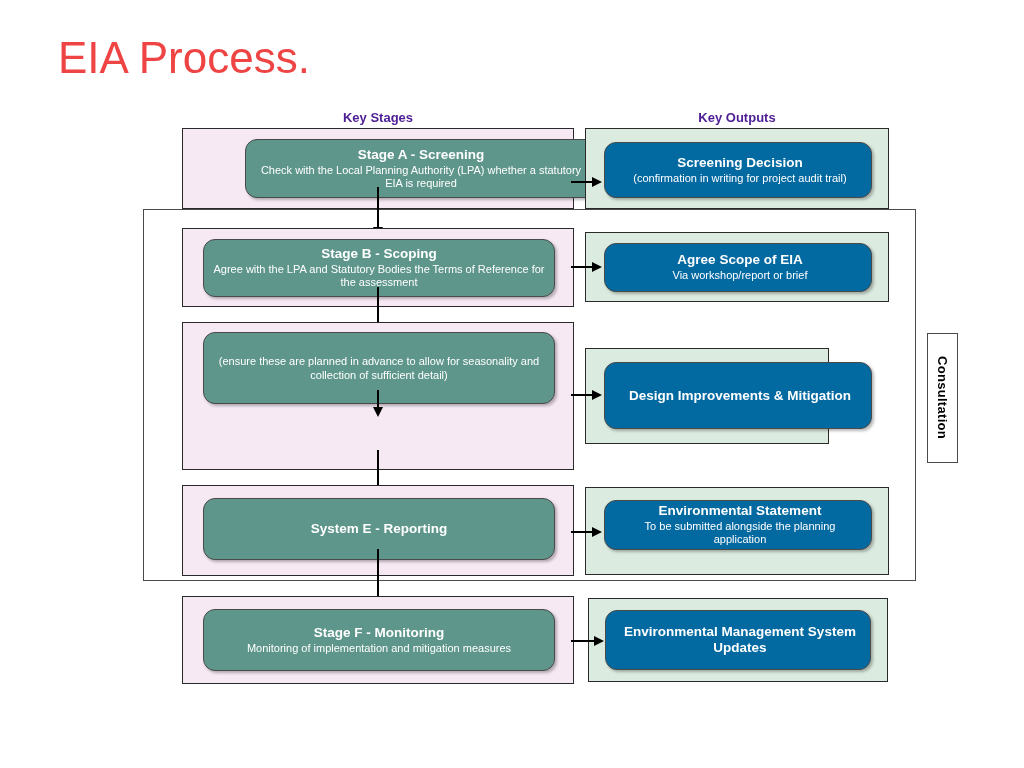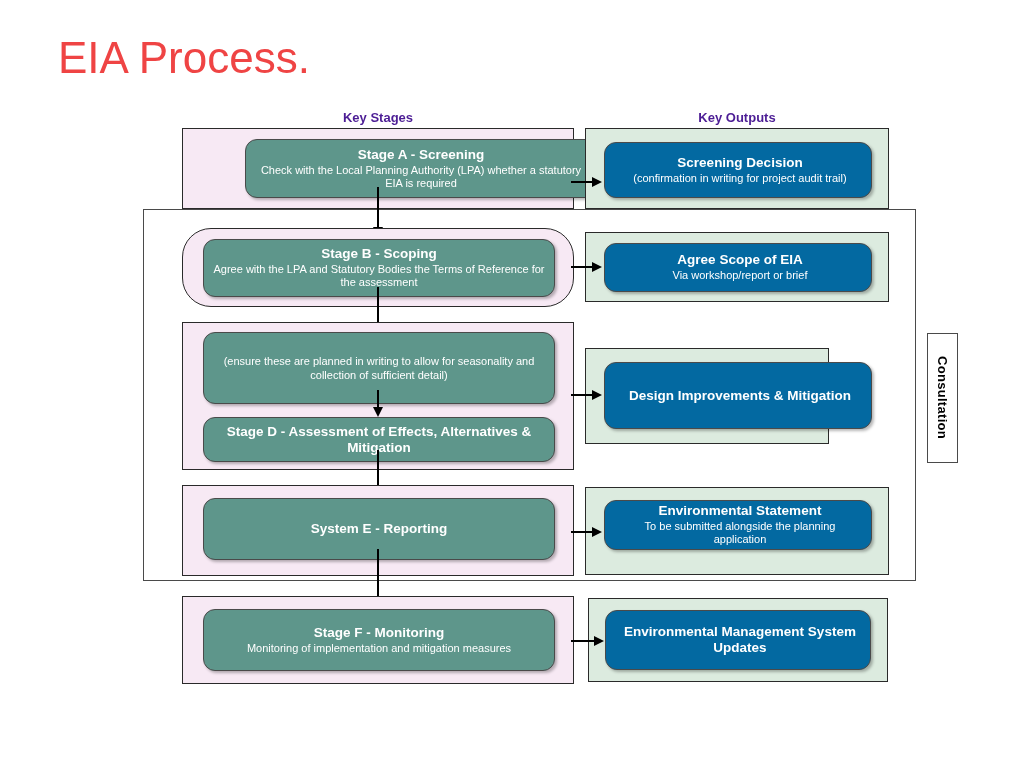--- a/index.html
+++ b/index.html
@@ -173,42 +173,39 @@
 <div class="row-container output-col" style="left:585px; top:128px; width:304px; height:81px;">
   <div class="proc-box purple" style="left:18px; top:13px; width:268px; height:56px;">
     <div class="box-title">Screening Decision</div>
     <div class="box-sub">(confirmation in writing for project audit trail)</div>
   </div>
 </div>
 <div class="h-arrow" style="left:571px; top:181px; width:22px;"></div>
 
 <div class="v-arrow" style="left:377px; top:187px; height:41px;"></div>
 
-<div class="row-container stage-col" style="left:182px; top:228px; width:392px; height:79px;border-radius:29px;">
+<div class="row-container stage-col" style="left:182px; top:228px; width:392px; height:79px;">
   <div class="proc-box green" style="left:20px; top:10px; width:352px; height:58px;">
     <div class="box-title">Stage B - Scoping</div>
     <div class="box-sub">Agree with the LPA and Statutory Bodies the Terms of Reference for the assessment</div>
   </div>
 </div>
 <div class="row-container output-col" style="left:585px; top:232px; width:304px; height:70px;">
   <div class="proc-box purple" style="left:18px; top:10px; width:268px; height:49px;">
     <div class="box-title">Agree Scope of EIA</div>
     <div class="box-sub">Via workshop/report or brief</div>
   </div>
 </div>
 <div class="h-arrow" style="left:571px; top:266px; width:22px;"></div>
 
 <div class="v-arrow" style="left:377px; top:287px; height:42px;"></div>
 
 <div class="row-container stage-col" style="left:182px; top:322px; width:392px; height:148px;">
   <div class="proc-box green" style="left:20px; top:9px; width:352px; height:72px;">
-    <div class="box-sub">(ensure these are planned in writing to allow for seasonality and collection of sufficient detail)</div>
-  </div>
-  <div class="proc-box green" style="left:20px; top:94px; width:352px; height:45px;">
-    <div class="box-title">Stage D - Assessment of Effects, Alternatives &amp; Mitigation</div>
+    <div class="box-sub">(ensure these are planned in advance to allow for seasonality and collection of sufficient detail)</div>
   </div>
 </div>
 
 <div class="v-arrow" style="left:377px; top:390px; height:18px;"></div>
 
 <div class="row-container output-col" style="left:585px; top:348px; width:244px; height:96px;">
   <div class="proc-box purple" style="left:18px; top:13px; width:268px; height:67px;">
     <div class="box-title">Design Improvements &amp; Mitigation</div>
   </div>
 </div>

